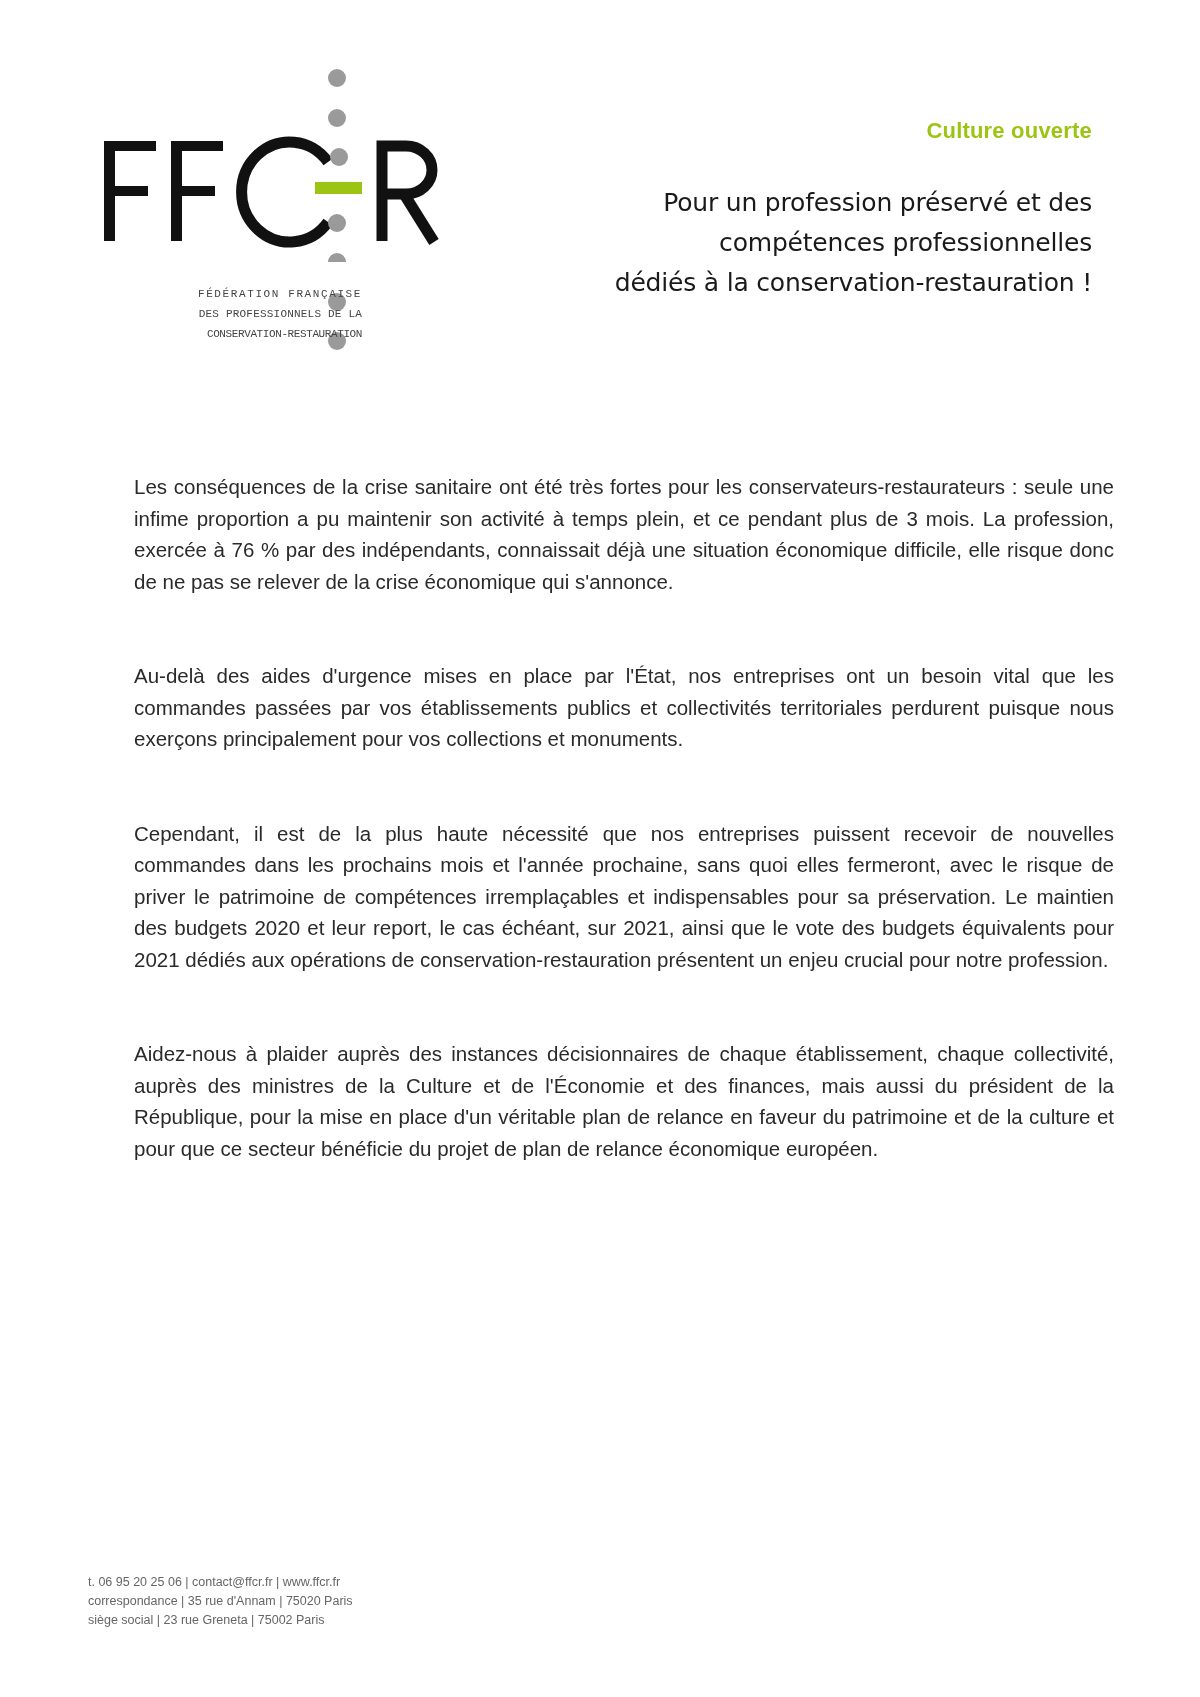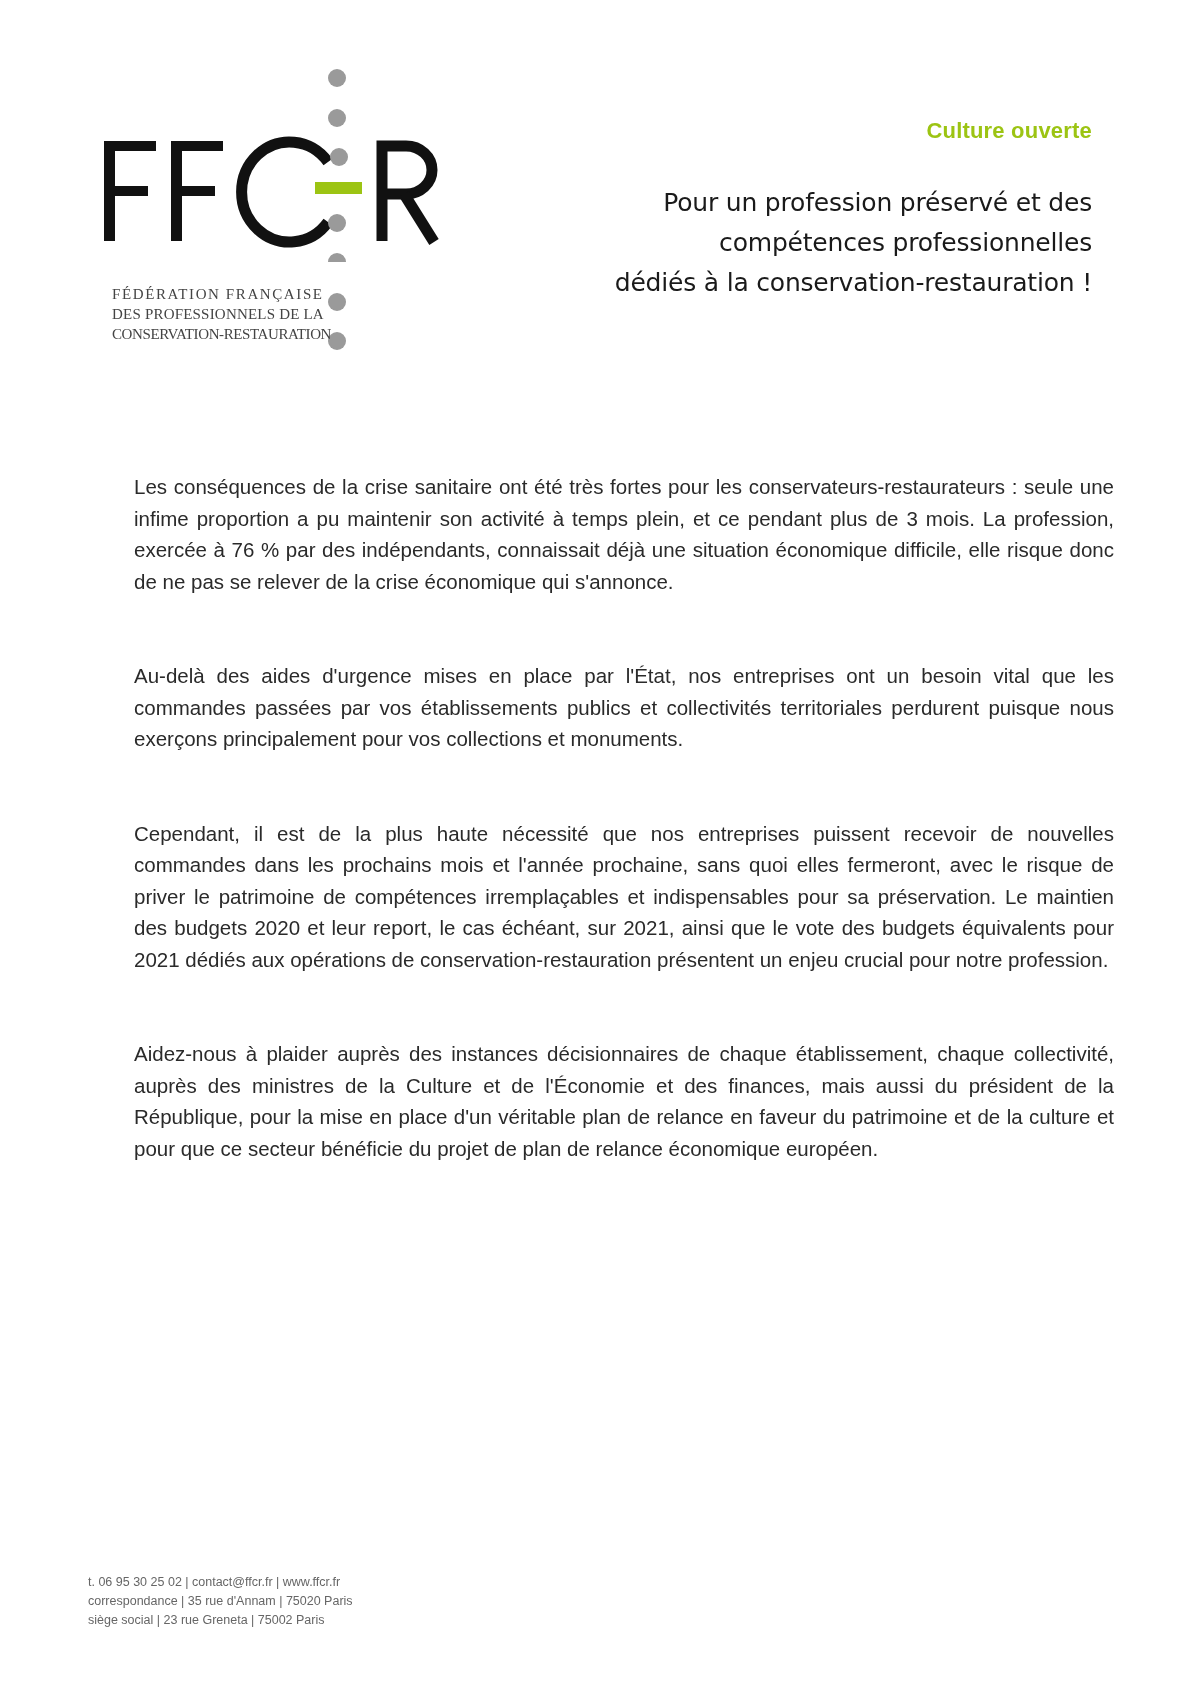--- a/index.html
+++ b/index.html
@@ -32,25 +32,26 @@
       left: 0;
       top: 0;
       width: 370px;
       height: 200px;
     }
     .logo-subtitle {
       position: absolute;
       left: 12px;
       top: 222px;
       width: 250px;
-      font-family: Liberation Serif, serif;
+      font-family: Liberation Mono, monospace;
       color: #444444;
-      font-size: 15px;
+      font-size: 11px;
       line-height: 20px;
       letter-spacing: 0.2px;
+      text-align: right;
     }
     .logo-subtitle div {
       white-space: nowrap;
     }
     .logo-subtitle .line1 {
       letter-spacing: 1.6px;
     }
     .logo-subtitle .line3 {
       letter-spacing: -0.4px;
     }
@@ -165,18 +166,18 @@
   </h1>
 
   <div class="body-text">
     <p>Les conséquences de la crise sanitaire ont été très fortes pour les conservateurs-restaurateurs : seule une infime proportion a pu maintenir son activité à temps plein, et ce pendant plus de 3 mois. La profession, exercée à 76 % par des indépendants, connaissait déjà une situation économique difficile, elle risque donc de ne pas se relever de la crise économique qui s'annonce.</p>
     <p>Au-delà des aides d'urgence mises en place par l'État, nos entreprises ont un besoin vital que les commandes passées par vos établissements publics et collectivités territoriales perdurent puisque nous exerçons principalement pour vos collections et monuments.</p>
     <p>Cependant, il est de la plus haute nécessité que nos entreprises puissent recevoir de nouvelles commandes dans les prochains mois et l'année prochaine, sans quoi elles fermeront, avec le risque de priver le patrimoine de compétences irremplaçables et indispensables pour sa préservation. Le maintien des budgets 2020 et leur report, le cas échéant, sur 2021, ainsi que le vote des budgets équivalents pour 2021 dédiés aux opérations de conservation-restauration présentent un enjeu crucial pour notre profession.</p>
     <p>Aidez-nous à plaider auprès des instances décisionnaires de chaque établissement, chaque collectivité, auprès des ministres de la Culture et de l'Économie et des finances, mais aussi du président de la République, pour la mise en place d'un véritable plan de relance en faveur du patrimoine et de la culture et pour que ce secteur bénéficie du projet de plan de relance économique européen.</p>
   </div>
 
   <div class="footer">
-    <div>t. 06 95 30 25 02 | contact@ffcr.fr | www.ffcr.fr</div>
+    <div>t. 06 95 20 25 06 | contact@ffcr.fr | www.ffcr.fr</div>
     <div>correspondance | 35 rue d'Annam | 75020 Paris</div>
     <div>siège social | 23 rue Greneta | 75002 Paris</div>
   </div>
 
 </div>
 
 </body></html>

